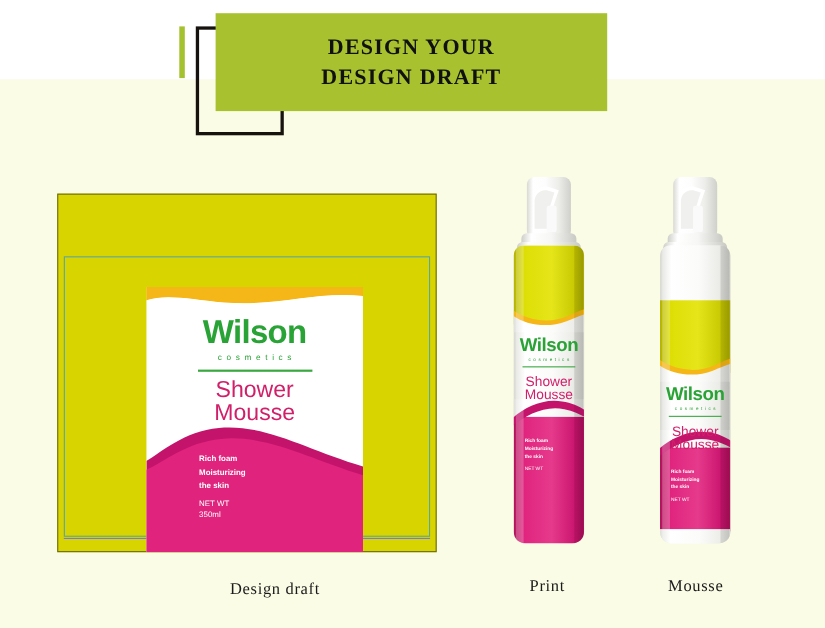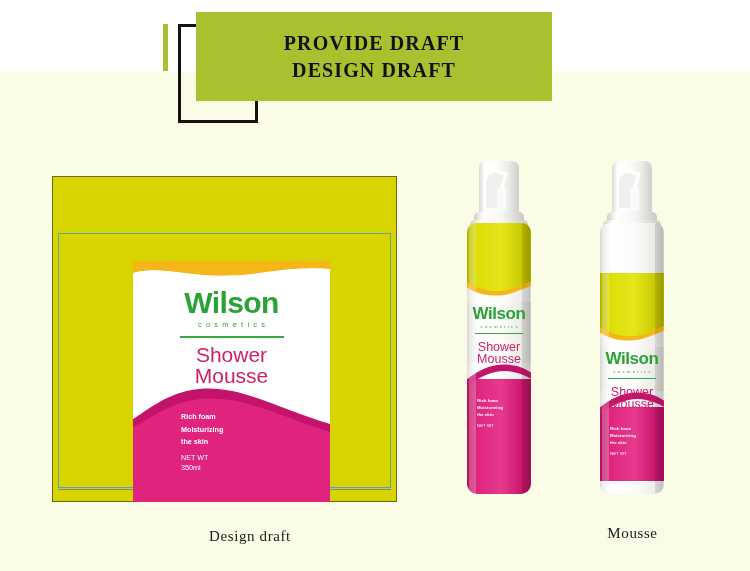--- a/index.html
+++ b/index.html
@@ -156,21 +156,21 @@
 
 <div id="stage">
 
   <div class="bg-cream"></div>
   <div class="bg-white-top"></div>
 
   <div class="accent-bar"></div>
   <div class="frame-box"></div>
   <div class="green-banner"></div>
   <div class="banner-text">
-    <span>PROVIDE DRAFT</span>
+    <span>DESIGN YOUR</span>
     <span>DESIGN DRAFT</span>
   </div>
 
   <div class="draft-panel"></div>
   <div class="draft-guide"></div>
   <div class="draft-guide-line"></div>
 
   <div class="label-art">
     <svg viewBox="0 0 197 241" preserveAspectRatio="none" aria-hidden="true">
       <rect x="0" y="0" width="197" height="241" fill="#ffffff"></rect>
@@ -327,15 +327,16 @@
       <div class="btl-claims" style="left:22px;top:268px;font-size:4.4px;font-weight:bold;">
         <div>Rich foam</div>
         <div>Moisturizing</div>
         <div>the skin</div>
       </div>
       <div class="btl-net" style="left:22px;top:293px;font-size:4.4px;">NET WT</div>
     </div>
   </div>
 
   <div class="caption cap-draft">Design draft</div>
+  <div class="caption cap-print">Print</div>
   <div class="caption cap-label">Mousse</div>
 
 </div>
 
 </body></html>

